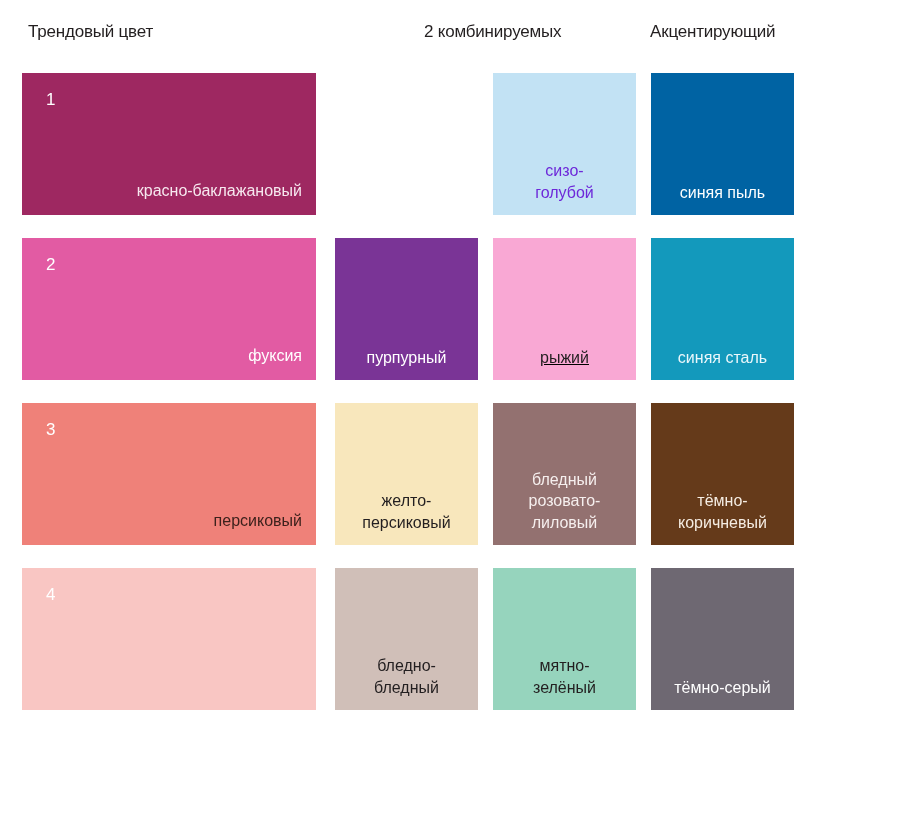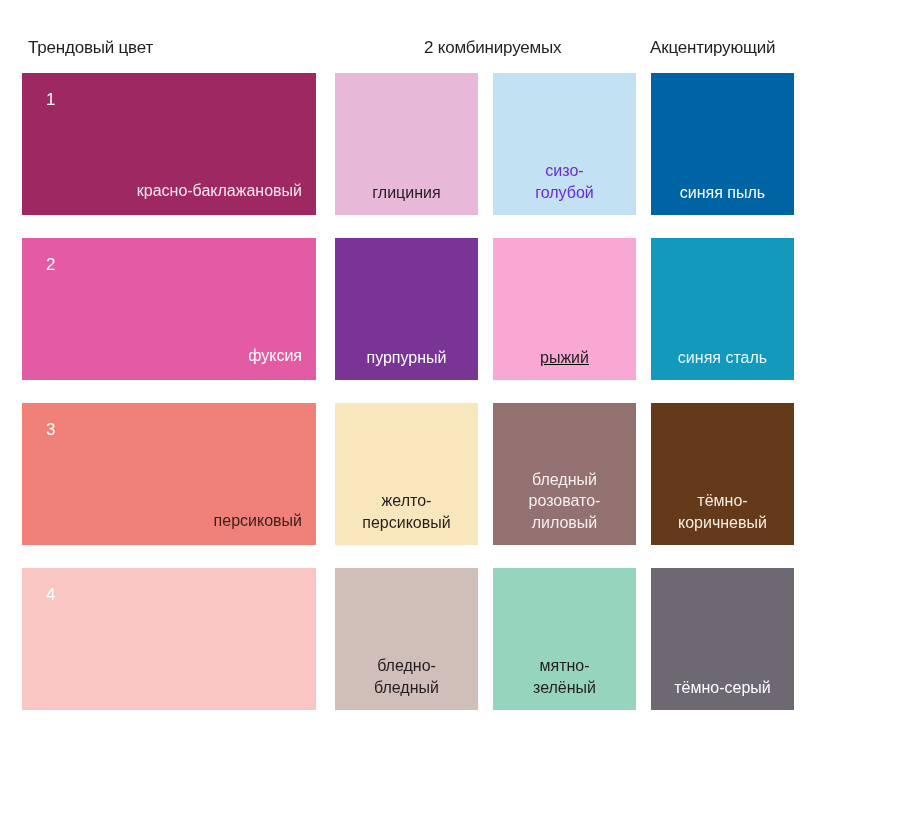--- a/index.html
+++ b/index.html
@@ -15,21 +15,21 @@
   }
   #page {
     position: relative;
     width: 910px;
     height: 827px;
     background: #ffffff;
   }
   .headers {
     position: absolute;
     left: 0;
-    top: 38px;
+    top: 22px;
     width: 752px;
     height: 32px;
   }
   .hdr {
     position: absolute;
     font-size: 17px;
     color: #231f20;
     white-space: nowrap;
     letter-spacing: -0.2px;
   }
@@ -98,23 +98,20 @@
     <div class="hdr hdr-accent">Акцентирующий</div>
   </div>
 
   <div class="grid">
 
     <div class="row">
       <div class="swatch main" style="background: rgb(158, 40, 97);">
         <span class="index" style="color: rgb(255, 255, 255);">1</span>
         <span class="label" style="color: rgb(247, 232, 239);">красно-баклажановый</span>
       </div>
-      <div class="swatch c2" style="background: rgb(231, 184, 216);">
-        <span class="label" style="color: rgb(35, 31, 32);">глициния</span>
-      </div>
       <div class="swatch c3" style="background: rgb(194, 226, 244);">
         <span class="label" style="color: #6d28d9;">сизо-
 голубой</span>
       </div>
       <div class="swatch c4" style="background: rgb(0, 99, 163);">
         <span class="label" style="color: rgb(255, 255, 255);">синяя пыль</span>
       </div>
     </div>
 
     <div class="row">

